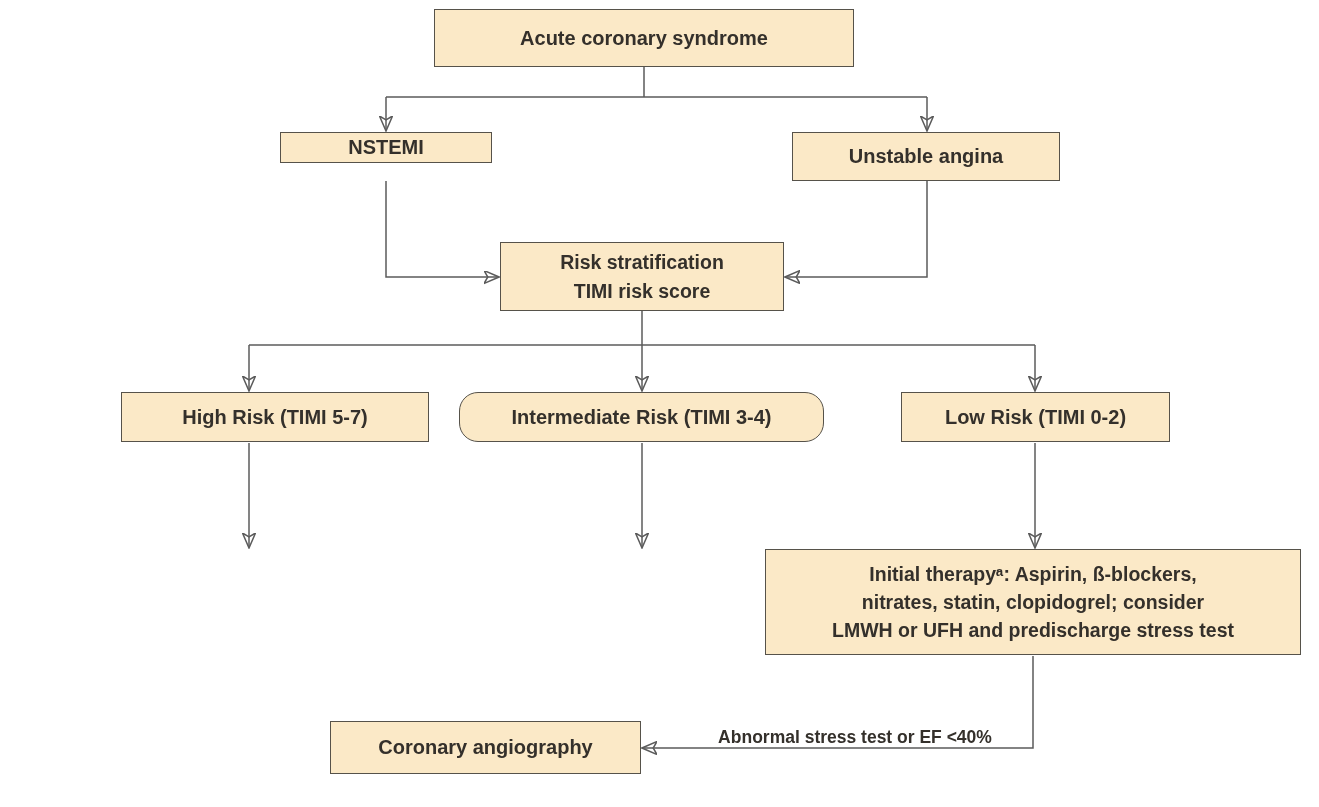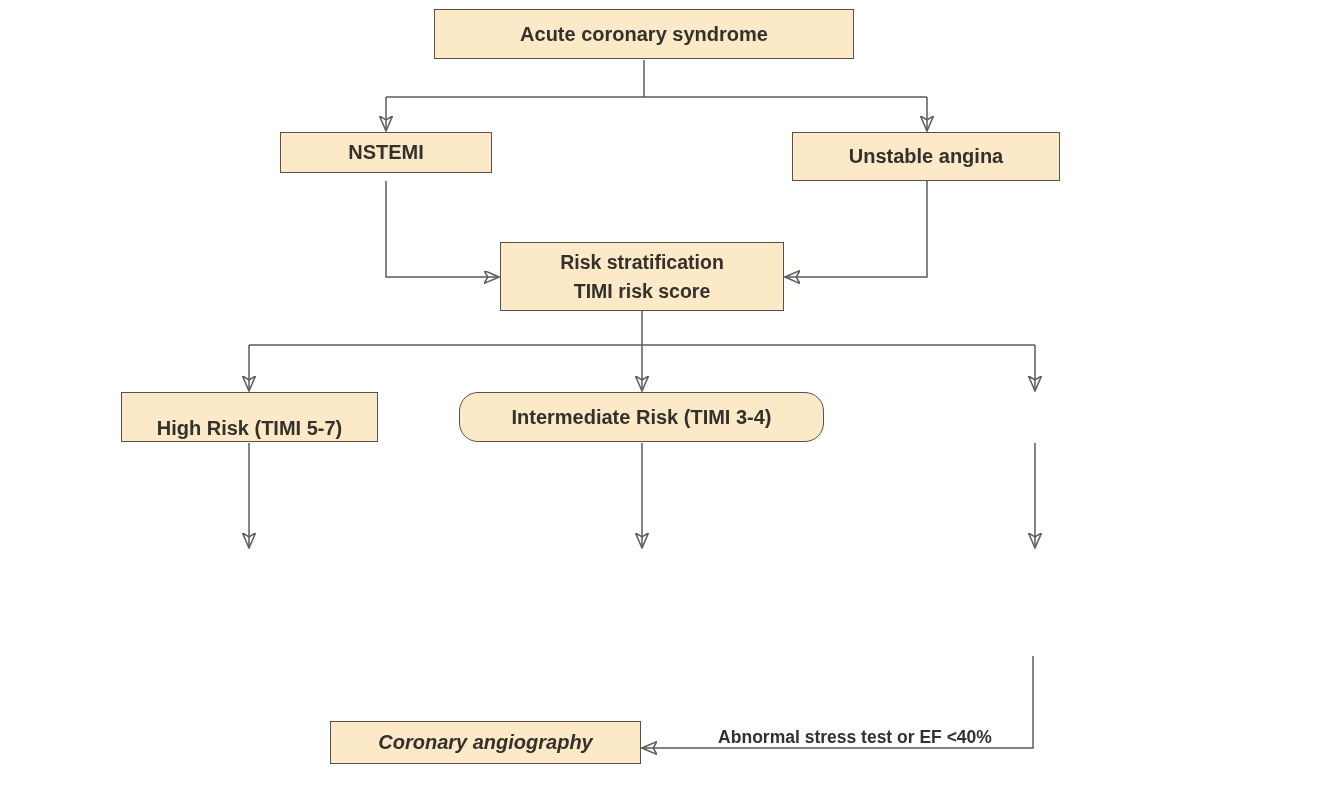--- a/index.html
+++ b/index.html
@@ -27,30 +27,30 @@
     display:flex;align-items:center;justify-content:center;
     text-align:center;
     font-weight:700;
     font-size:20px;
     line-height:1.32;
     color:var(--text);
   }
   .node .label{white-space:pre-line;display:block;width:100%;}
   .node.multiline{font-size:19.5px;line-height:1.44;}
   
-  #node-acs            {left:434px; top:9px;   width:420px; height:50px;}
-  #node-nstemi         {left:280px; top:132px; width:212px; height:41px;}
+  #node-acs            {left:434px; top:9px;   width:420px; height:58px;}
+  #node-nstemi         {left:280px; top:132px; width:212px; height:31px;}
   #node-ua             {left:792px; top:132px; width:268px; height:49px;}
   #node-risk           {left:500px; top:242px; width:284px; height:69px;}
-  #node-high           {left:121px; top:392px; width:257px; height:50px;align-items:flex-end;}
+  #node-high           {left:121px; top:392px; width:308px; height:50px;}
   #node-inter          {left:459px; top:392px; width:365px; height:50px;border-radius:19px;}
   #node-low            {left:901px; top:392px; width:269px; height:50px;}
   #node-therapy-left   {left:45px;  top:549px; width:676px; height:106px;}
   #node-therapy-right  {left:765px; top:549px; width:536px; height:106px;}
-  #node-cath           {left:330px; top:721px; width:311px; height:43px;font-style:italic;}
+  #node-cath           {left:330px; top:721px; width:311px; height:53px;}
   .edge-label{
     position:absolute;
     left:660px; top:706px; width:390px;
     text-align:center;
     font-weight:700;
     font-size:17.5px;
     color:var(--text);
     margin-top:21px;
   }
 </style>
@@ -103,22 +103,30 @@
   </div>
 
   <div class="node" id="node-high">
     <span class="label">High Risk (TIMI 5-7)</span>
   </div>
 
   <div class="node" id="node-inter">
     <span class="label">Intermediate Risk (TIMI 3-4)</span>
   </div>
 
+  <div class="node" id="node-low">
+    <span class="label">Low Risk (TIMI 0-2)</span>
+  </div>
 
 
+  <div class="node multiline" id="node-therapy-right">
+    <span class="label">Initial therapyᵃ: Aspirin, ß-blockers,
+nitrates, statin, clopidogrel; consider
+LMWH or UFH and predischarge stress test</span>
+  </div>
 
   <div class="node" id="node-cath">
     <span class="label">Coronary angiography</span>
   </div>
 
   <div class="edge-label">Abnormal stress test or EF &lt;40%</div>
 
 </div>
 
 </body></html>

